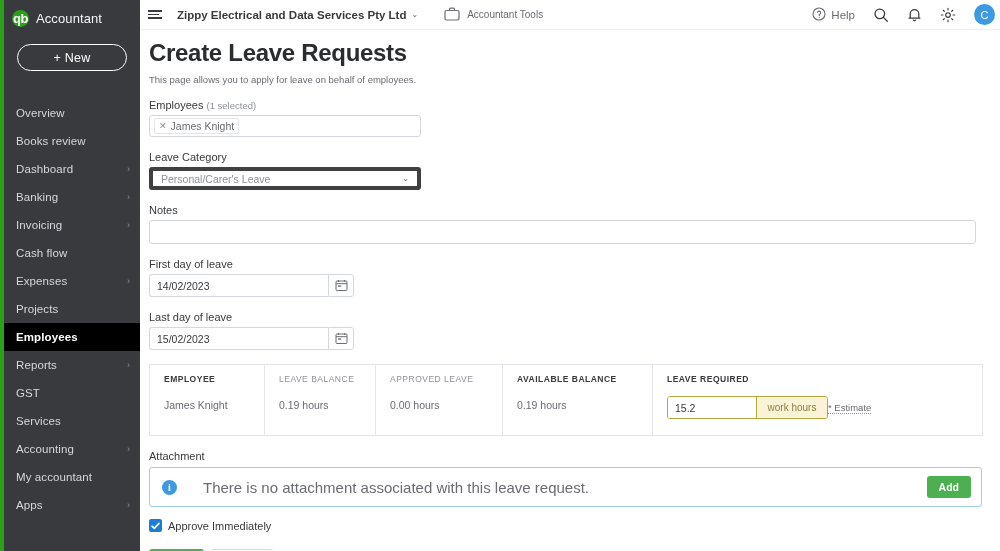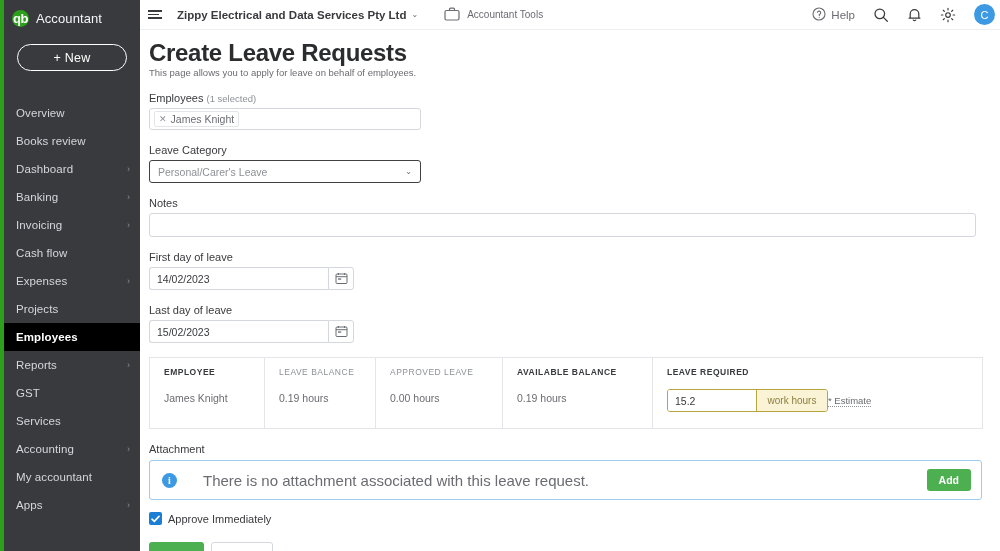--- a/index.html
+++ b/index.html
@@ -86,38 +86,38 @@
   .avatar {
     width: 21px; height: 21px; border-radius: 50%;
     background: #3d9ae2; color: #fff;
     display: flex; align-items: center; justify-content: center;
     font-size: 11px; cursor: pointer;
   }
 
   
   .content { padding: 9px 22px 0 9px; }
   .page-title { font-size: 24px; font-weight: bold; color: #2b2c2e; letter-spacing: -.3px; }
-  .page-desc { font-size: 9.5px; color: #6b6c72; }
+  .page-desc { font-size: 9.5px; color: #6b6c72; margin-top: 7px; }
 
   .field-label { font-size: 11px; color: #393a3d; margin-top: 14px; margin-bottom: 4px; }
   .field-label .muted { color: #8d9096; font-size: 9.5px; }
 
   .emp-box {
     width: 272px; height: 22px; border: 1px solid #d4d7dc; border-radius: 3px;
     background: #fff; display: flex; align-items: center; padding: 0 4px; cursor: text;
   }
   .chip {
     display: flex; align-items: center; gap: 4px;
     border: 1px solid #e3e5e8; background: #fff;
     font-size: 10.5px; color: #6b6c72; padding: 1px 4px; border-radius: 2px;
   }
   .chip-x { font-size: 9px; color: #8d9096; cursor: pointer; }
 
   .select-box {
-    width: 272px; height: 23px; border: 1px solid #404040; border-radius: 3px;
+    width: 272px; height: 23px; border: 4px solid #404040; border-radius: 3px;
     background: #fff; display: flex; align-items: center; justify-content: space-between;
     padding: 0 8px; font-size: 10.5px; color: #8d9096; cursor: pointer;
   }
   .notes-box {
     width: 827px; height: 24px; border: 1px solid #d4d7dc; border-radius: 3px;
     background: #fff;
   }
 
   .date-wrap { display: flex; align-items: stretch; width: 205px; height: 23px; }
   .date-input {

